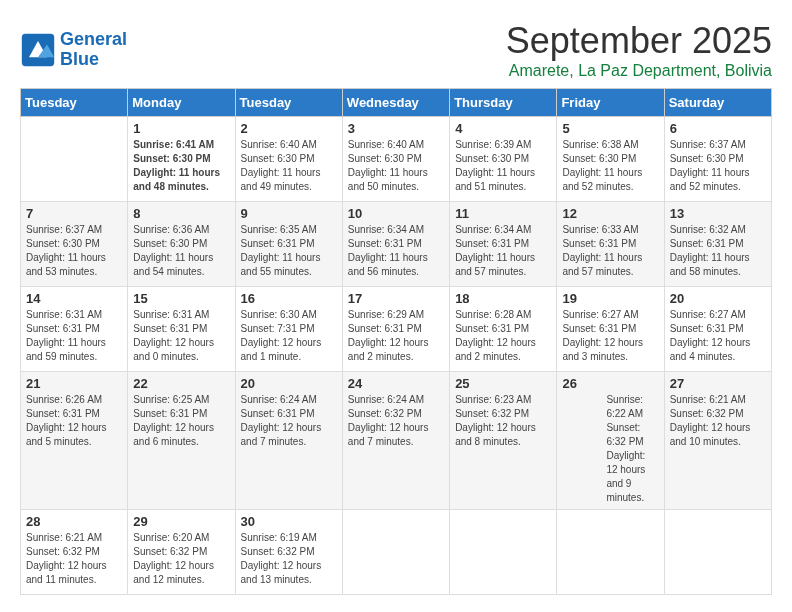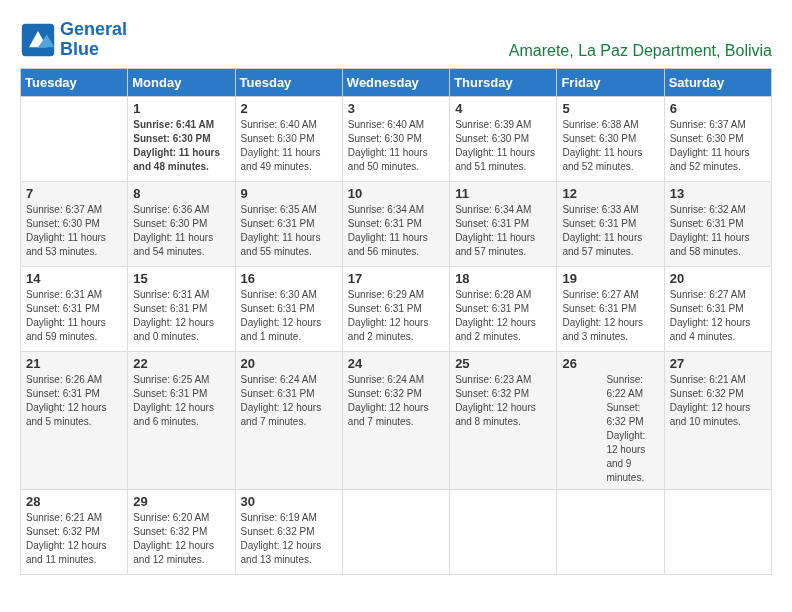--- a/index.html
+++ b/index.html
@@ -5,21 +5,21 @@
     * { box-sizing: border-box; margin: 0; padding: 0; }
     body {
       font-family: Arial, sans-serif;
       background: #fff;
       width: 792px;
       min-height: 612px;
       padding: 20px;
     }
     .header {
       display: flex;
-      align-items: flex-end;
+      align-items: center;
       justify-content: space-between;
       margin-bottom: 8px;
     }
     .logo {
       display: flex;
       align-items: center;
       gap: 4px;
     }
     .logo-text {
       font-size: 18px;
@@ -88,20 +88,21 @@
       <rect x="2" y="2" width="36" height="36" rx="4" fill="#1a6bb5"></rect>
       <polygon points="10,28 20,10 30,28" fill="white"></polygon>
       <polygon points="20,28 30,14 38,28" fill="#4fa3e0"></polygon>
     </svg>
     <div class="logo-text">
       <div><span>General</span></div>
       <div><span>Blue</span></div>
     </div>
   </div>
   <div class="title-block">
+    <div class="month-title">September 2025</div>
     <div class="subtitle">Amarete, La Paz Department, Bolivia</div>
   </div>
 </div>
 
 <table>
   <thead>
     <tr>
       <th>Tuesday</th>
       <th>Monday</th>
       <th>Tuesday</th>
@@ -219,21 +220,21 @@
         <td>
           <span class="day-num">15</span>
           <div class="day-info" style="white-space: pre-line;">Sunrise: 6:31 AM
 Sunset: 6:31 PM
 Daylight: 12 hours
 and 0 minutes.</div>
         </td>
         <td>
           <span class="day-num">16</span>
           <div class="day-info" style="white-space: pre-line;">Sunrise: 6:30 AM
-Sunset: 6:31 PM
+Sunset: 7:31 PM
 Daylight: 12 hours
 and 1 minute.</div>
         </td>
         <td>
           <span class="day-num">17</span>
           <div class="day-info" style="white-space: pre-line;">Sunrise: 6:29 AM
 Sunset: 6:31 PM
 Daylight: 12 hours
 and 2 minutes.</div>
         </td>

